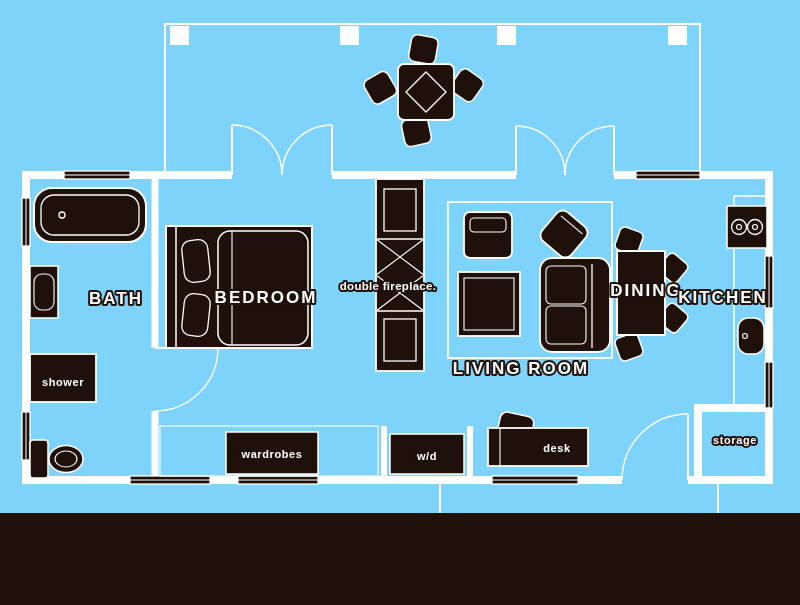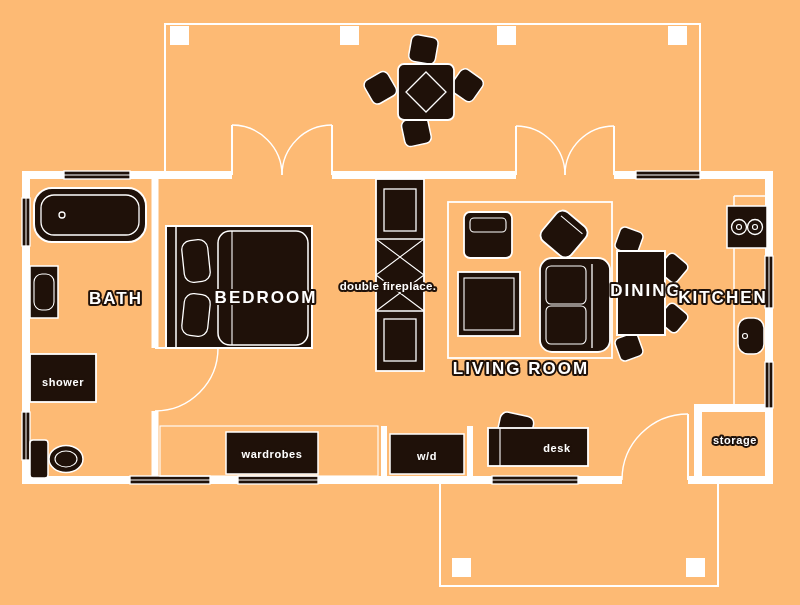--- a/index.html
+++ b/index.html
@@ -1,17 +1,17 @@
 <!DOCTYPE html>
 <html><head>
 <meta charset="utf-8">
 <style>
   html,body { margin:0; padding:0; background:#1f1109; }
   .stage {
-    position:relative; width:800px; height:605px; background:#fdba74;
+    position:relative; width:800px; height:513px; background:#7dd3fc;
     overflow:hidden; font-family:"Liberation Sans","DejaVu Sans",sans-serif;
   }
   svg { display:block; }
   .ln  { stroke:#ffffff; fill:none; stroke-linecap:butt; }
   .w8  { stroke-width:8; }
   .w7  { stroke-width:7; }
   .w6  { stroke-width:6; }
   .w2  { stroke-width:2; }
   .w18 { stroke-width:1.8; }
   .w15 { stroke-width:1.5; }

